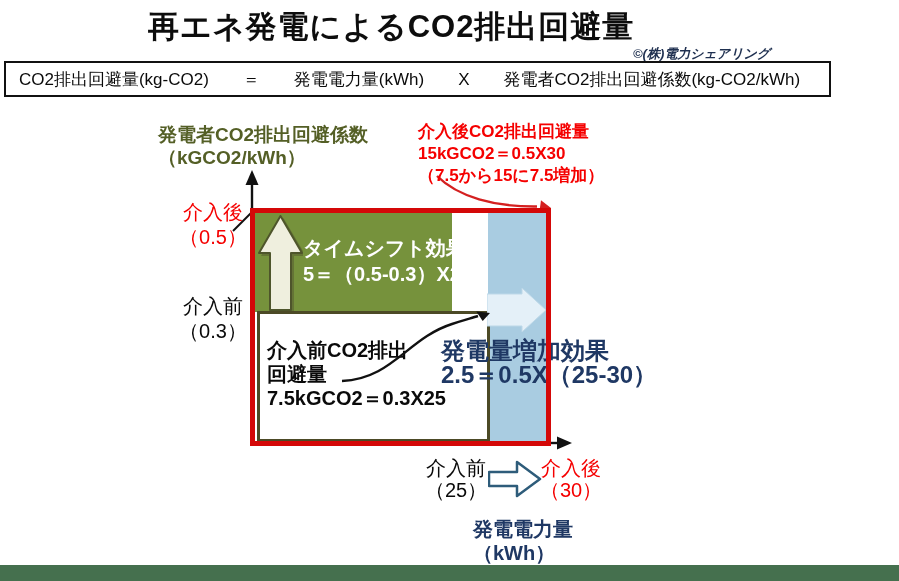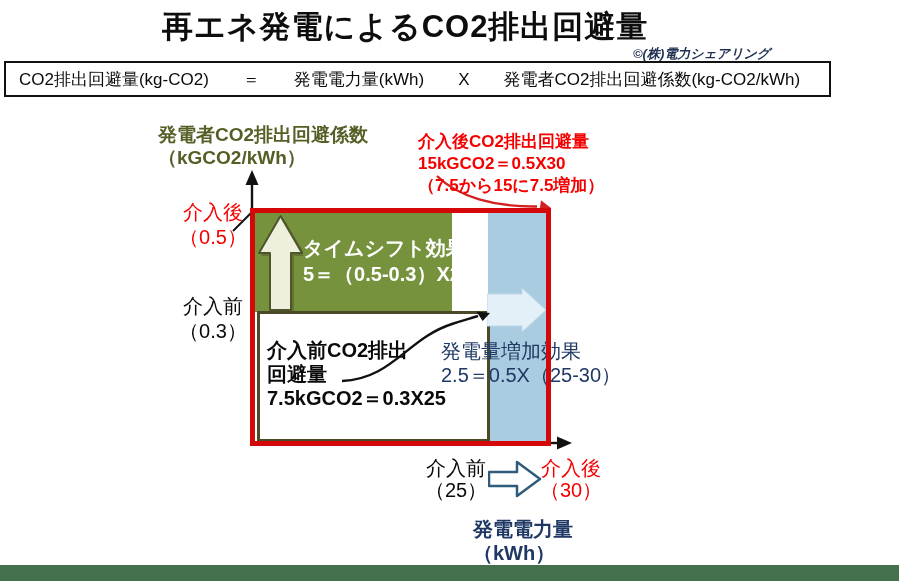--- a/index.html
+++ b/index.html
@@ -1,41 +1,41 @@
 <!DOCTYPE html>
 <html><head>
 <meta charset="utf-8">
 <style>
   html,body{margin:0;padding:0;}
   body{font-family:"Liberation Sans","DejaVu Sans",sans-serif;}
   #stage{position:relative;width:899px;height:581px;background:#ffffff;overflow:hidden;}
   .abs{position:absolute;}
 
-  #title{left:148px;top:6px;font-size:31px;font-weight:bold;color:#0d0d0d;letter-spacing:1px;white-space:nowrap;margin-left:14px;}
+  #title{left:148px;top:6px;font-size:31px;font-weight:bold;color:#0d0d0d;letter-spacing:1px;white-space:nowrap;}
   #copyright{left:633px;top:37px;font-size:13px;font-weight:bold;font-style:italic;color:#1f3050;white-space:nowrap;margin-top:8px;}
 
   #formula-bar{left:4px;top:61px;width:827px;height:36px;border:2px solid #111;box-sizing:border-box;
     display:flex;align-items:center;padding-left:13px;font-size:17px;font-weight:normal;color:#0a0a0a;white-space:nowrap;}
 
   #y-axis-title{left:158px;top:123px;font-size:19px;font-weight:bold;color:#545f26;line-height:23px;white-space:nowrap;}
-  #after-annotation{left:418px;top:131px;font-size:17px;font-weight:bold;color:#f50000;line-height:22px;white-space:nowrap;z-index:7;}
+  #after-annotation{left:418px;top:121px;font-size:17px;font-weight:bold;color:#f50000;line-height:22px;white-space:nowrap;z-index:7;}
 
   .axis-label{text-align:center;font-weight:normal;font-size:20px;line-height:25px;white-space:nowrap;}
   #y-after-label{left:172px;top:200px;width:82px;color:#f50000;}
   #y-before-label{left:172px;top:294px;width:82px;color:#0a0a0a;}
   #x-before-label{left:419px;top:457px;width:74px;color:#0a0a0a;line-height:22px;}
   #x-after-label{left:538px;top:457px;width:66px;color:#f50000;line-height:22px;}
   #x-axis-title{left:473px;top:517px;font-size:20px;font-weight:bold;color:#1f3864;line-height:24px;white-space:nowrap;}
 
   #blue-strip{left:488px;top:213px;width:58px;height:229px;background:#a9cce1;z-index:1;}
   #green-box{left:255px;top:213px;width:197px;height:99px;background:#76923c;z-index:2;}
   #green-box-text{position:absolute;left:48px;top:22px;color:#ffffff;font-weight:bold;font-size:20px;line-height:26px;white-space:nowrap;}
   #before-box{left:257px;top:311px;width:233px;height:131px;border:3px solid #4c4a26;box-sizing:border-box;z-index:2;}
   #before-box-text{position:absolute;left:7px;top:24px;color:#0a0a0a;font-weight:bold;font-size:20px;line-height:24px;white-space:nowrap;}
-  #generation-text{left:441px;top:339px;font-size:20px;font-weight:normal;color:#1f3864;line-height:24px;white-space:nowrap;z-index:4;}
+  #generation-text{left:441px;top:339px;font-size:24px;font-weight:bold;color:#1f3864;line-height:24px;white-space:nowrap;z-index:4;}
 
   #up-arrow{left:258px;top:215px;z-index:3;}
   #right-arrow-light{left:487px;top:287px;z-index:3;}
   #x-change-arrow{left:488px;top:459px;z-index:2;}
   #overlay{left:0;top:0;z-index:5;pointer-events:none;}
   #red-box{left:250px;top:208px;width:301px;height:238px;border:5px solid #d40808;box-sizing:border-box;z-index:6;}
   #bottom-band{left:0;top:565px;width:899px;height:16px;background:#45704e;z-index:8;}
 </style>
 </head>
 <body>

